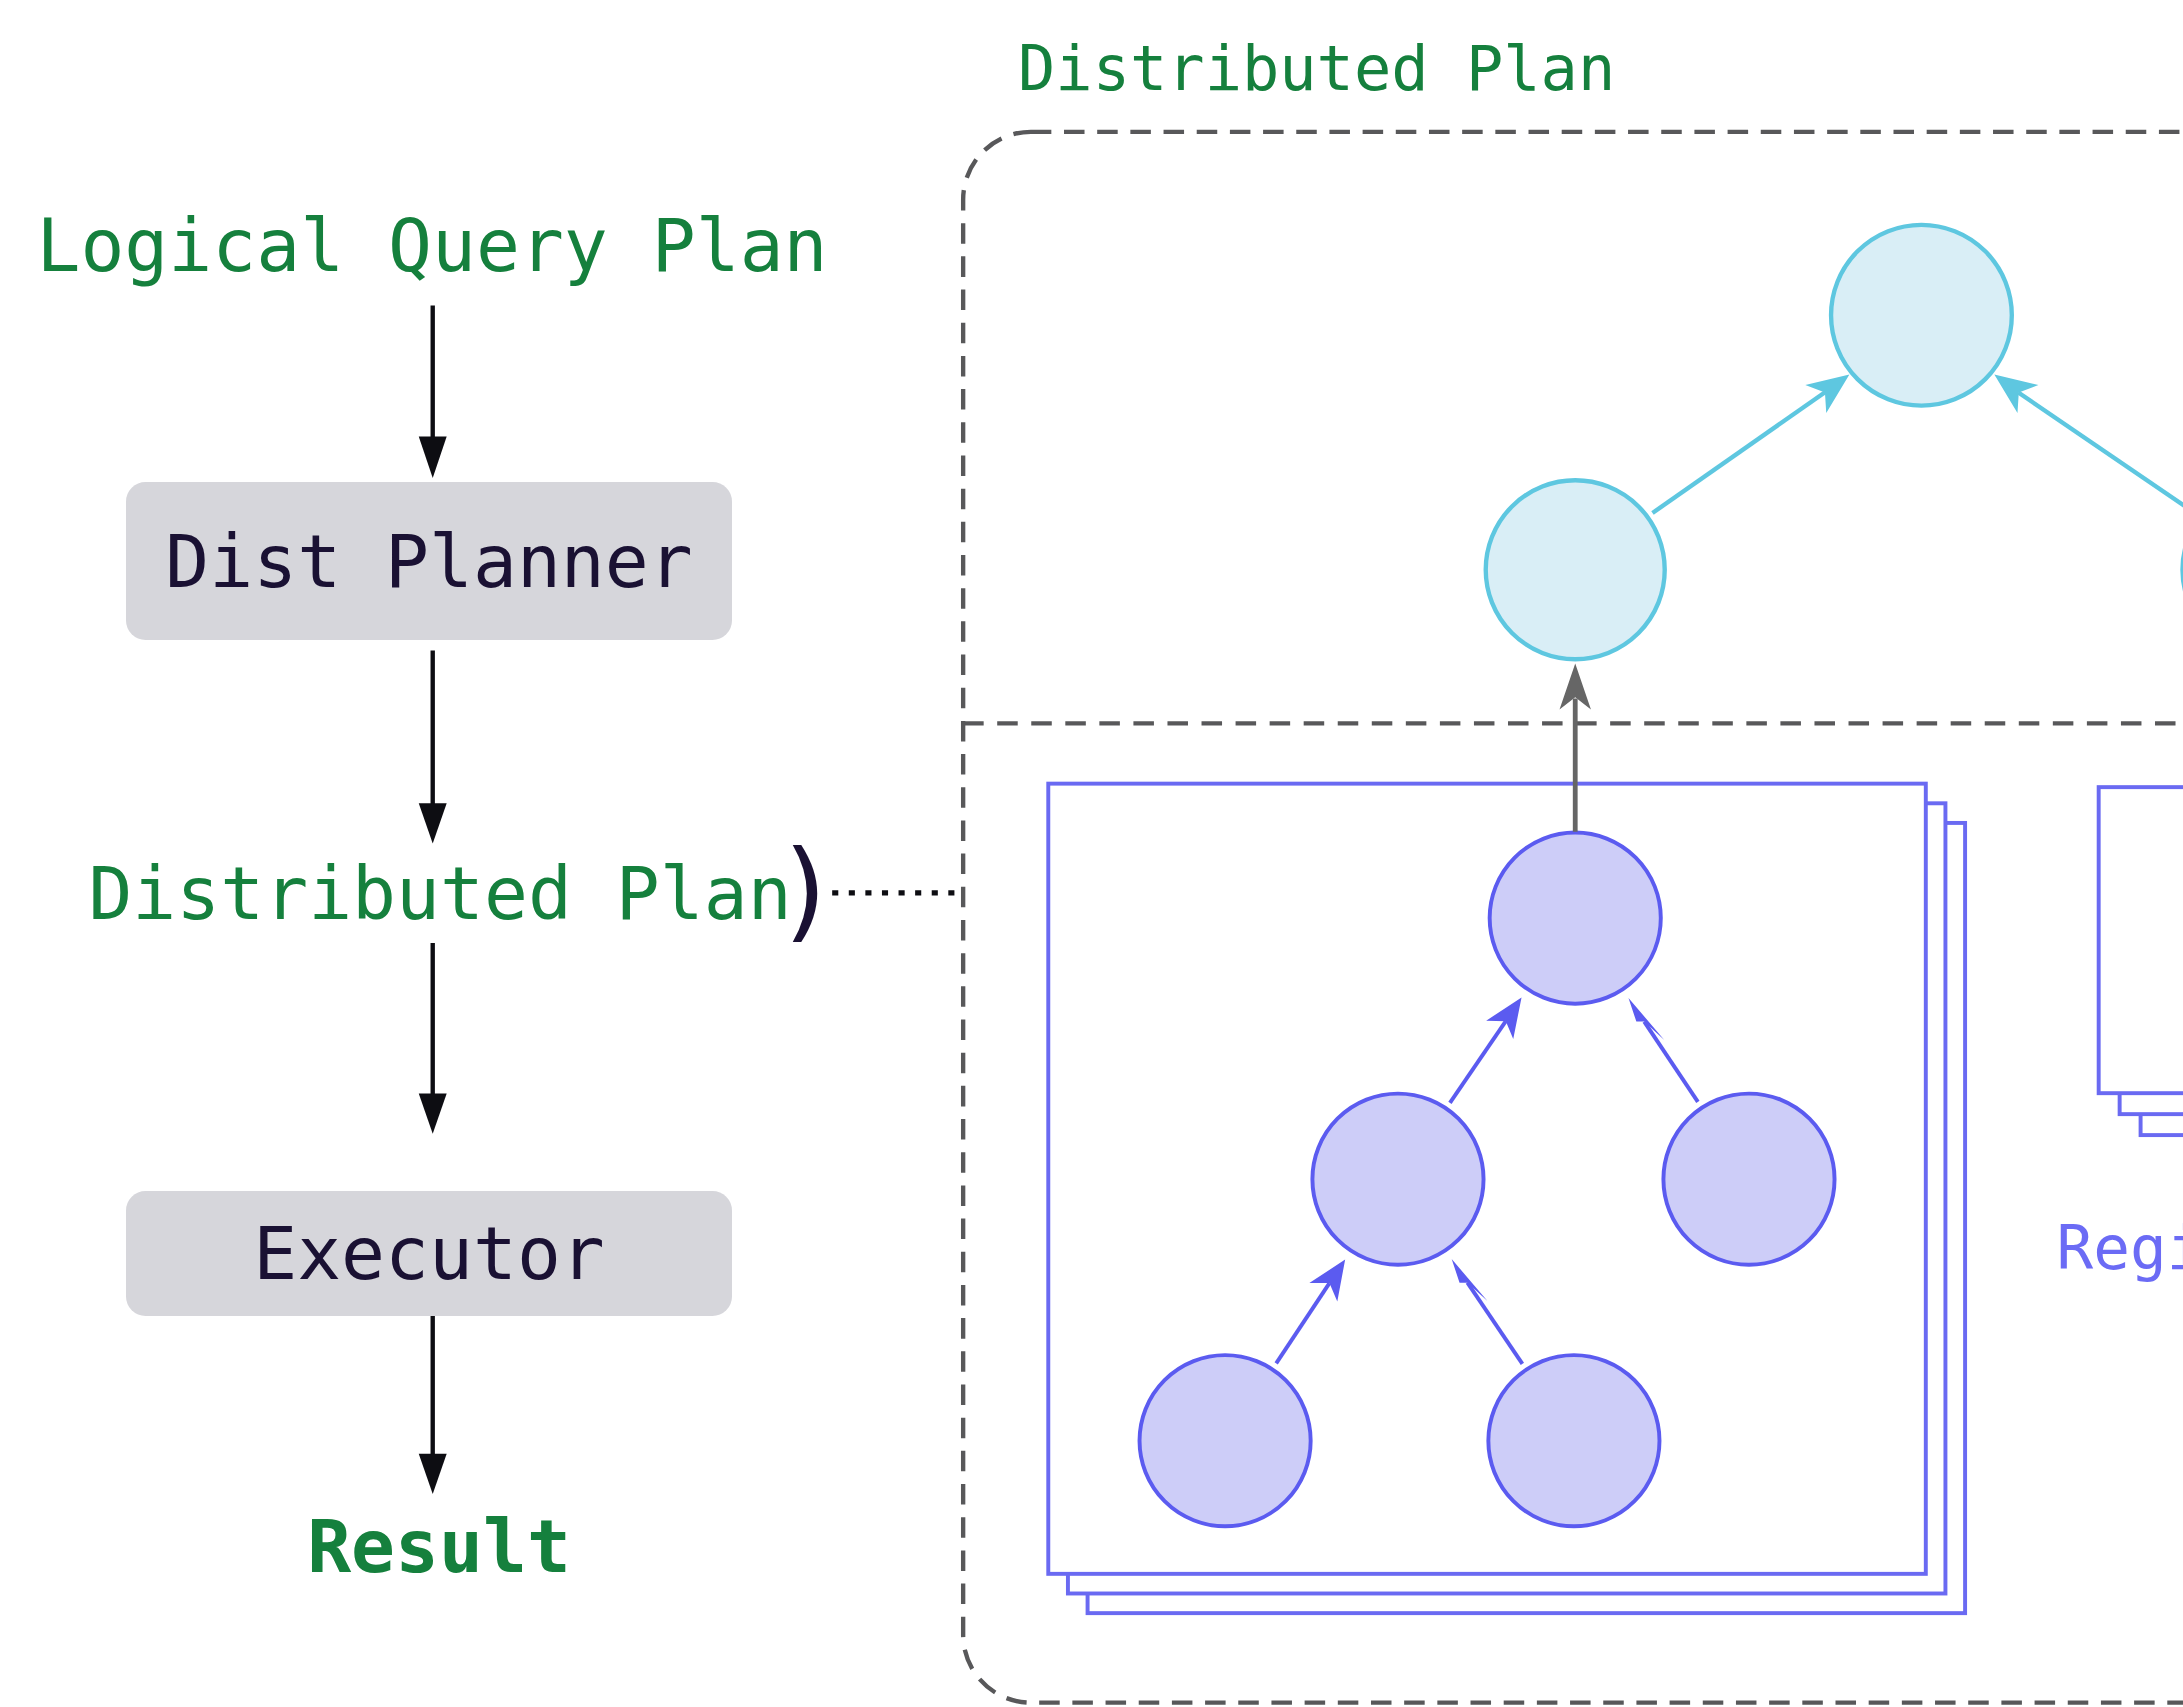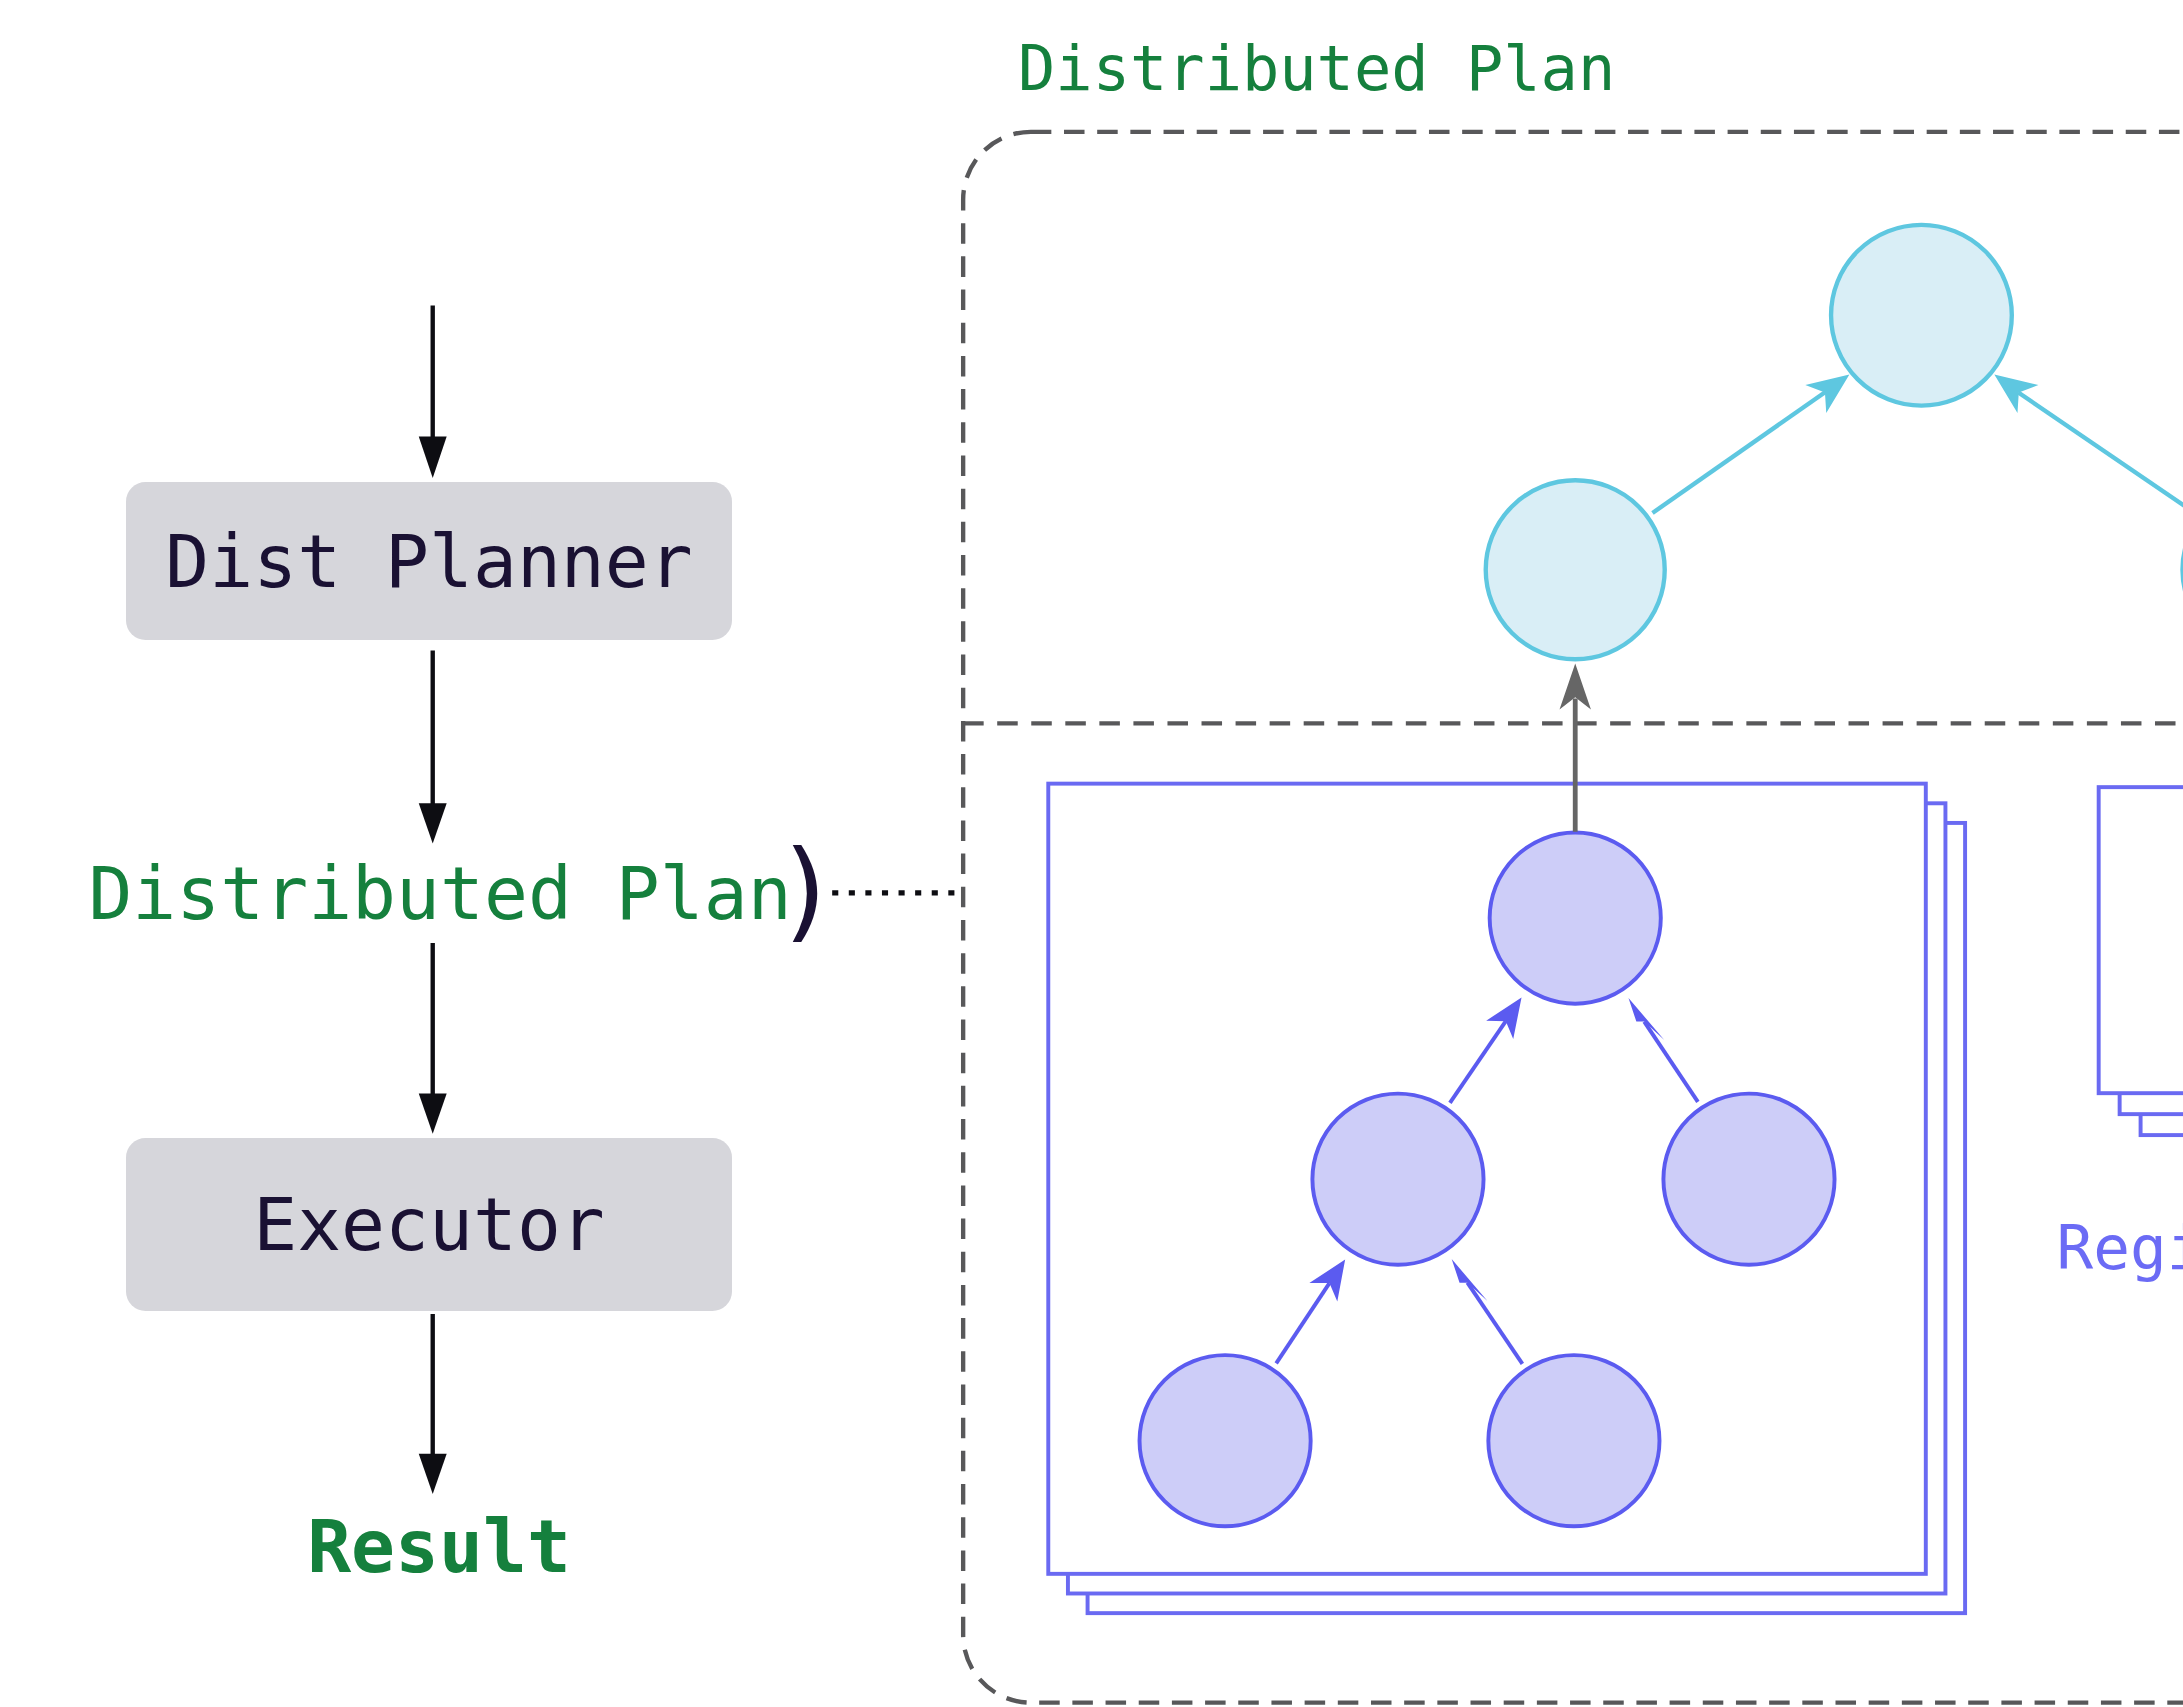--- a/index.html
+++ b/index.html
@@ -120,29 +120,30 @@
     <g>
       <line x1="5026" y1="1175" x2="4622" y2="899" class="cyan-shaft"></line>
       <polygon class="cyan-head" points="4567,858 4668,882 4623,899 4620,946"></polygon>
     </g>
 
     <circle cx="4400" cy="722" r="207" class="cyan-node"></circle>
     <circle cx="3607" cy="1305" r="205" class="cyan-node"></circle>
     <circle cx="5203" cy="1305" r="205" class="cyan-node"></circle>
   </svg>
 
+  <div class="label" style="left:432px; top:245px;">Logical Query Plan</div>
 
   <div class="process-box" style="left:126px; top:482px; width:606px; height:158px;">
     <span class="box-label">Dist Planner</span>
   </div>
 
   <div class="label" style="left:440px; top:893px;">Distributed Plan</div>
   <div class="label brace" style="left:807px; top:890px;">)</div>
 
-  <div class="process-box" style="left:126px; top:1138px; width:606px; height:173px;">
+  <div class="process-box" style="left:126px; top:1191px; width:606px; height:125px;">
     <span class="box-label">Executor</span>
   </div>
 
   <div class="label" style="left:439px; top:1546px;font-weight:bold;">Result</div>
 
   <div class="label left-align plan-title" style="left:1018px; top:69px;">Distributed Plan</div>
 
   <div class="label regions-label" style="left:2185px; top:1247px;">Regions</div>
 
 </div>

